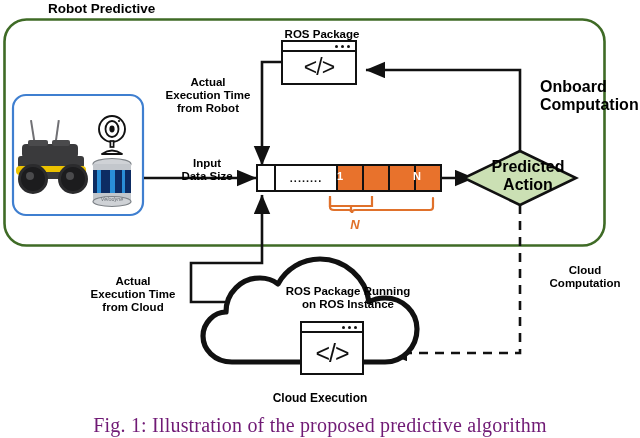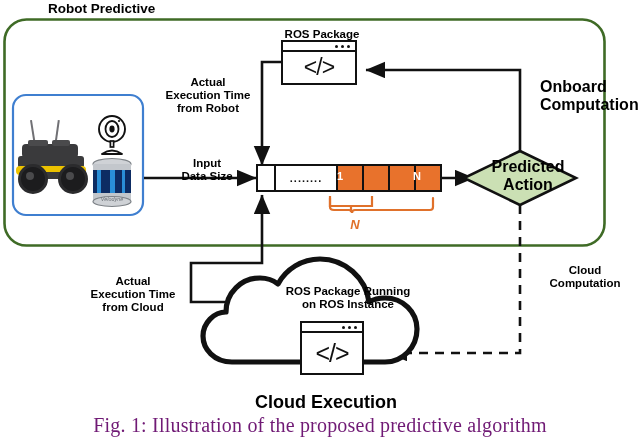--- a/index.html
+++ b/index.html
@@ -20,21 +20,21 @@
   #input-data-label{left:163px;top:157px;font-size:11.5px;width:88px;}
   #ros-package-title{left:272px;top:28px;font-size:11.5px;width:100px;}
   #predictive-label{left:262px;top:124px;font-size:11.5px;width:186px;color:#E0712B;}
   #n-bracket-label{left:340px;top:218px;font-size:13px;width:30px;font-style:italic;color:#E0712B;}
   #predicted-action-label{left:480px;top:158px;font-size:16px;width:96px;}
   #onboard-label{left:540px;top:78px;font-size:16px;width:98px;text-align:left;}
   #cloud-comp-label{left:535px;top:254px;font-size:11.5px;width:100px;text-align:center;margin-top:10px;}
   #zmq-label{left:533px;top:320px;font-size:11.5px;width:108px;text-align:left;}
   #actual-cloud-label{left:73px;top:275px;font-size:11.5px;width:120px;}
   #cloud-ros-label{left:272px;top:285px;font-size:11.5px;width:152px;text-align:center;}
-  #cloud-exec-title{left:255px;top:392px;font-size:18px;width:130px;}
+  #cloud-exec-title{left:255px;top:392px;font-size:12px;width:130px;}
 
   .cell-num{position:absolute;font-weight:bold;font-size:11px;color:#ffffff;}
   #cell-1-num{left:337px;top:170px;}
   #cell-N-num{left:413px;top:170px;}
 
   
   #hw-box{position:absolute;left:12px;top:94px;width:132px;height:122px;}
   #robot-photo{position:absolute;left:4px;top:26px;width:72px;height:70px;}
   .rb-body{position:absolute;background:#3a3a3c;border-radius:4px;}
   .rb-wheel{position:absolute;background:#1c1c1e;border-radius:50%;border:3px solid #2b2b2d;}

